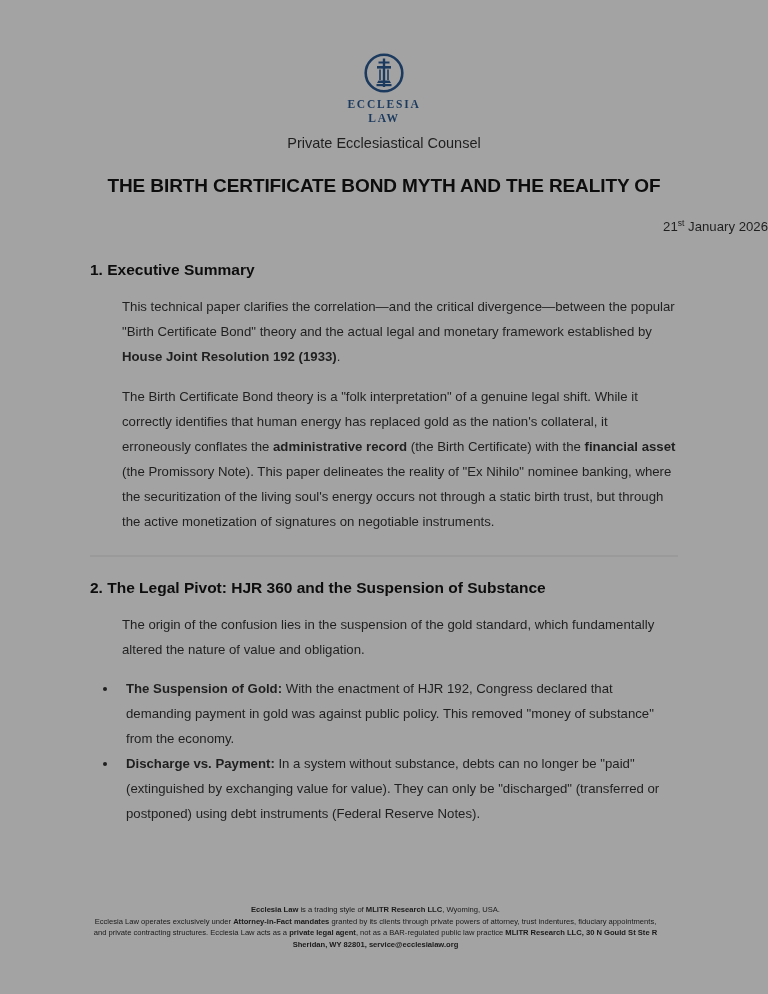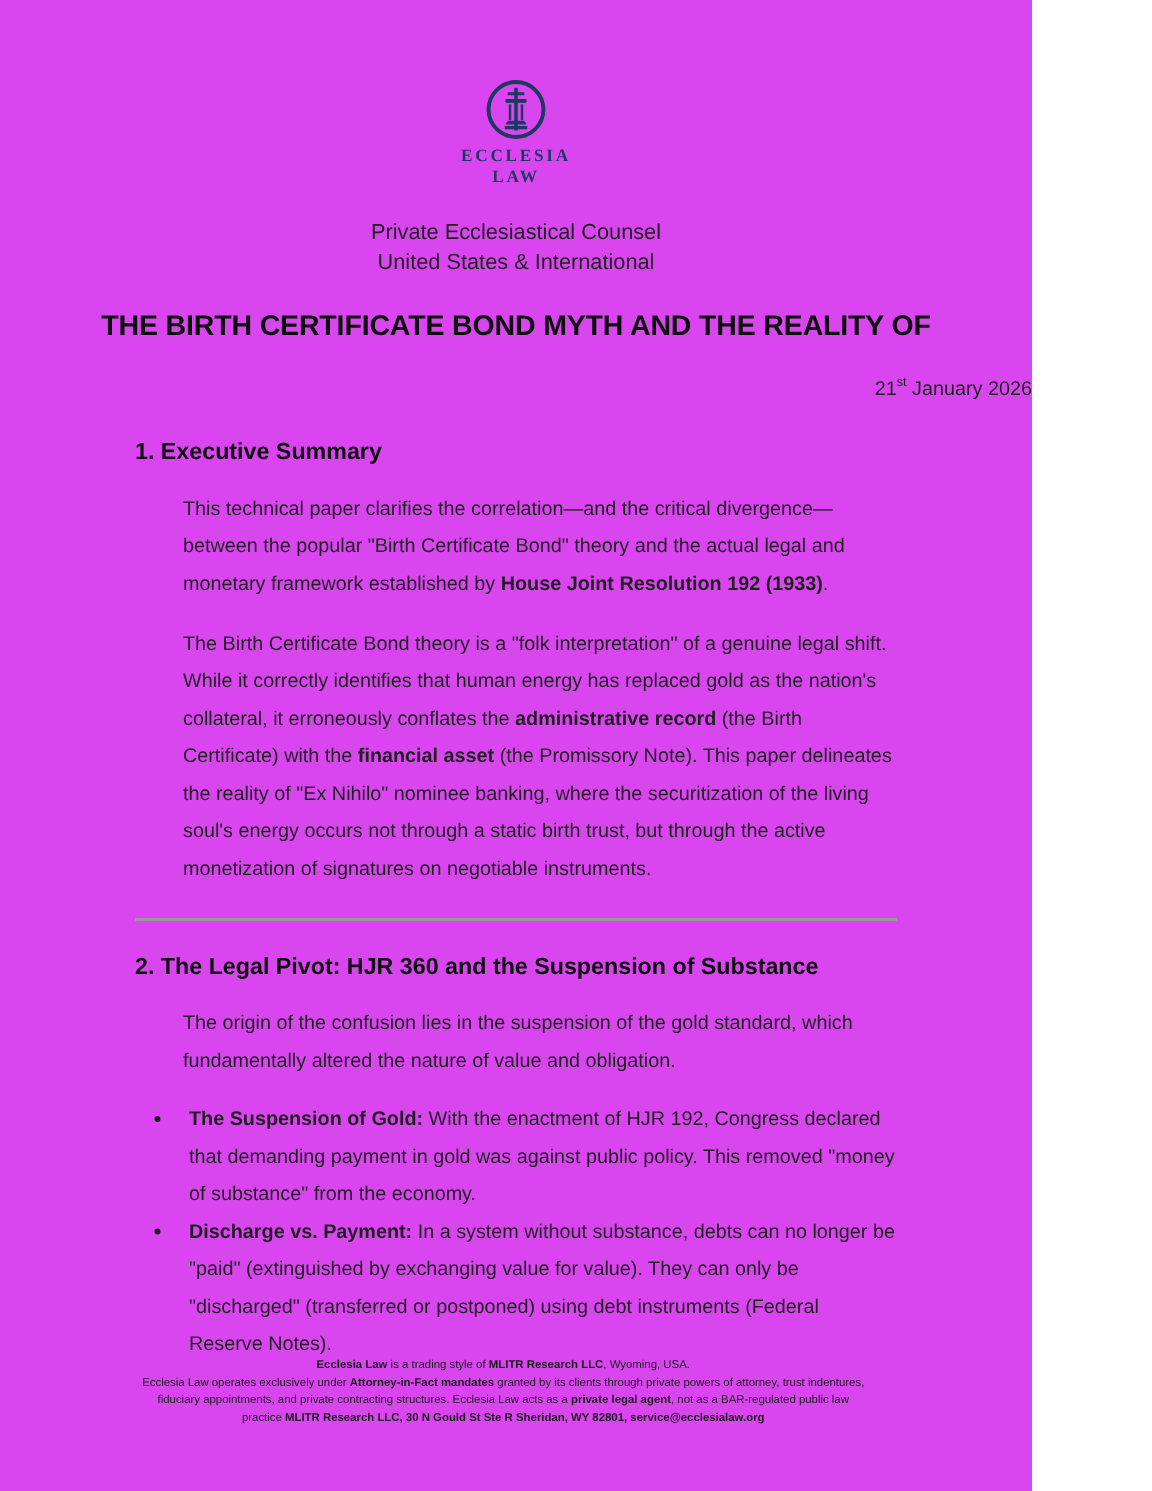--- a/index.html
+++ b/index.html
@@ -4,34 +4,34 @@
 <style>
   * { margin: 0; padding: 0; box-sizing: border-box; }
   html, body { background: #ffffff; }
   body {
     width: 768px; height: 994px;
     font-family: "Liberation Sans", sans-serif;
     color: #1f1f1f;
     position: relative;
     overflow: hidden;
   }
-  .page { width: 688px; height: 994px; position: relative; background: #d946ef; }
+  .page { width: 768px; height: 994px; position: relative; background: #a3a3a3; }
 
   
   .logo-block { padding-top: 52px; text-align: center; }
   .logo-emblem { display: block; margin: 0 auto 3px auto; }
   .logo-word {
     font-family: "Liberation Serif", serif;
     color: #1c3a5e;
     font-size: 11.5px; font-weight: 700;
     letter-spacing: 1.8px; line-height: 14px;
   }
 
   
-  .counsel { margin-top: 20px; text-align: center; font-size: 14.5px; line-height: 20px; color: #1f1f1f; }
+  .counsel { margin-top: 8px; text-align: center; font-size: 14.5px; line-height: 20px; color: #1f1f1f; }
 
   
   .doc-title { margin-top: 17px; text-align: center; font-weight: 700; font-size: 19px; line-height: 31px; color: #0d0d0d; letter-spacing: -0.1px; }
   .doc-title div { white-space: nowrap; }
 
   .doc-date { margin-top: 18px; text-align: right; font-size: 13.2px; color: #1f1f1f; }
   sup { font-size: 8.5px; vertical-align: super; line-height: 0; }
 
   
   .content { margin: 0 90px; }
@@ -65,21 +65,20 @@
       <line x1="25" y1="17.5" x2="25" y2="28" stroke="#1c3a5e" stroke-width="1.6"></line>
       <path d="M15.5 28.5 L26.5 28.5 L28 31 L14 31 Z" fill="#1c3a5e"></path>
       <rect x="13.5" y="32" width="15" height="2.2" fill="#1c3a5e"></rect>
     </svg>
     <div class="logo-word">ECCLESIA</div>
     <div class="logo-word">LAW</div>
   </div>
 
   <div class="counsel">
     <div>Private Ecclesiastical Counsel</div>
-    <div>United States &amp; International</div>
   </div>
 
   <h1 class="doc-title">
     <div>THE BIRTH CERTIFICATE BOND MYTH AND THE REALITY OF</div>
   </h1>
 
   <div class="doc-date"><span>21</span><sup>st</sup><span> January 2026</span></div>
 
   <div class="content">
 

